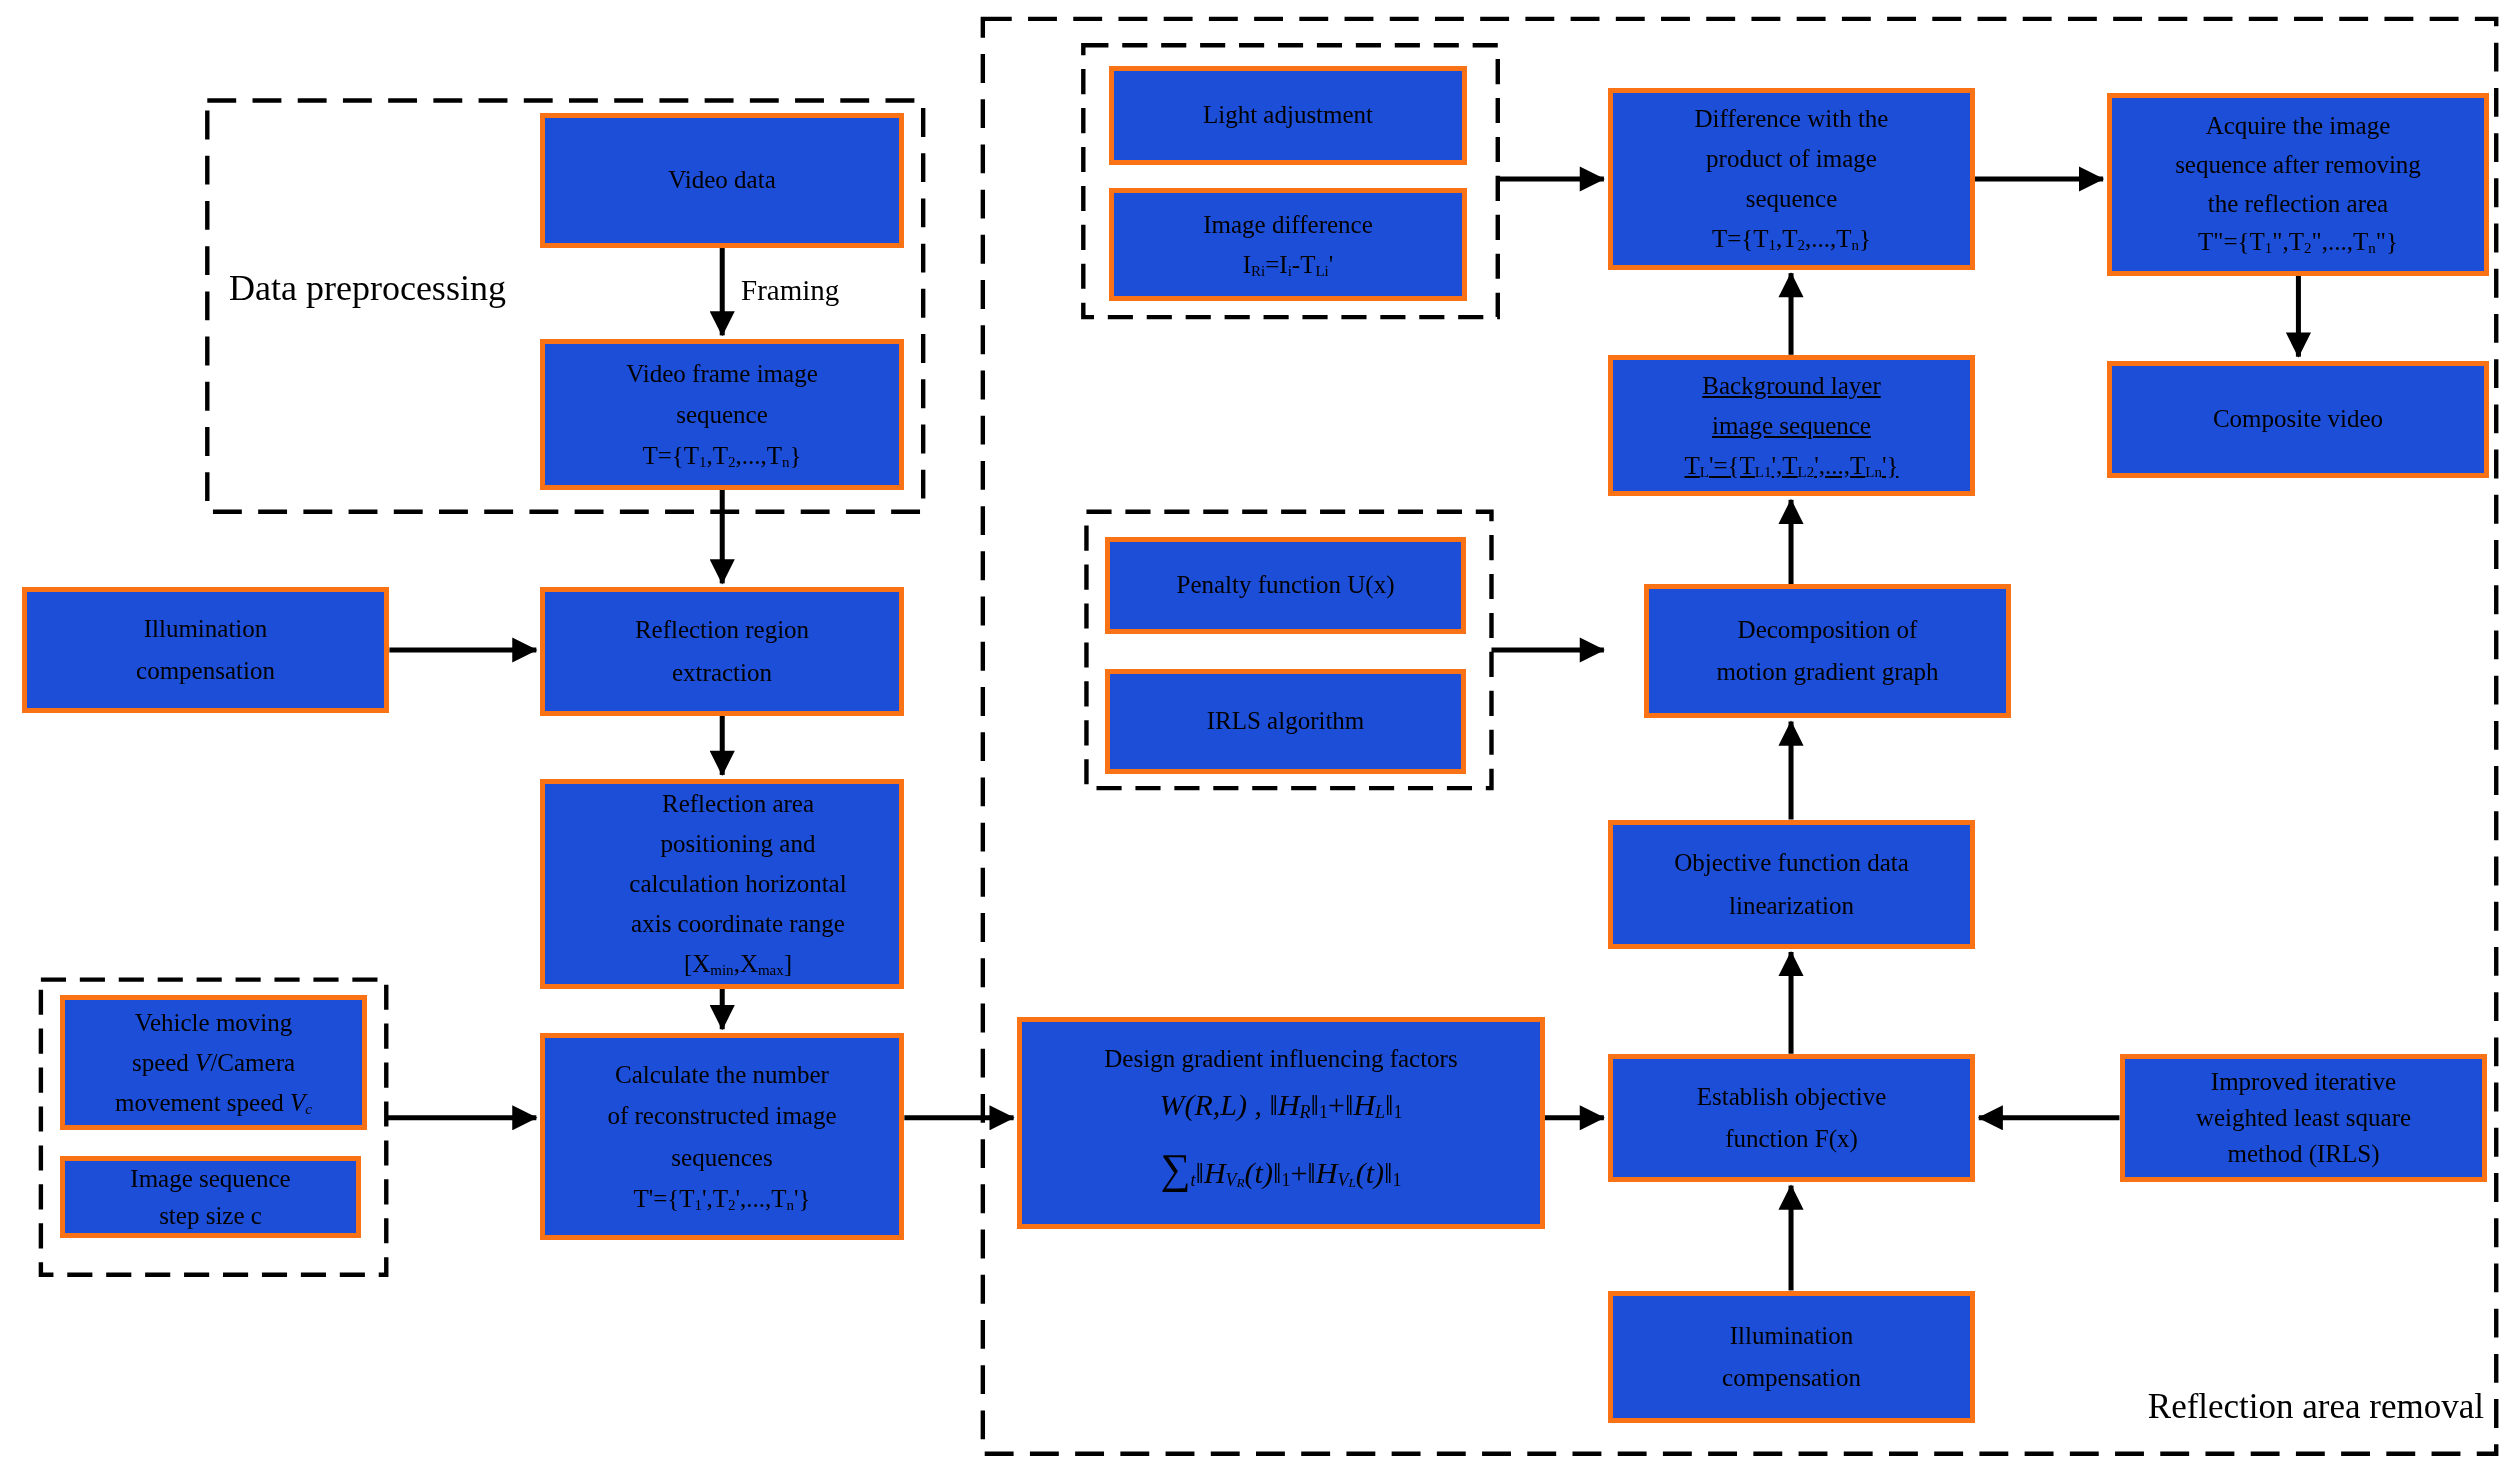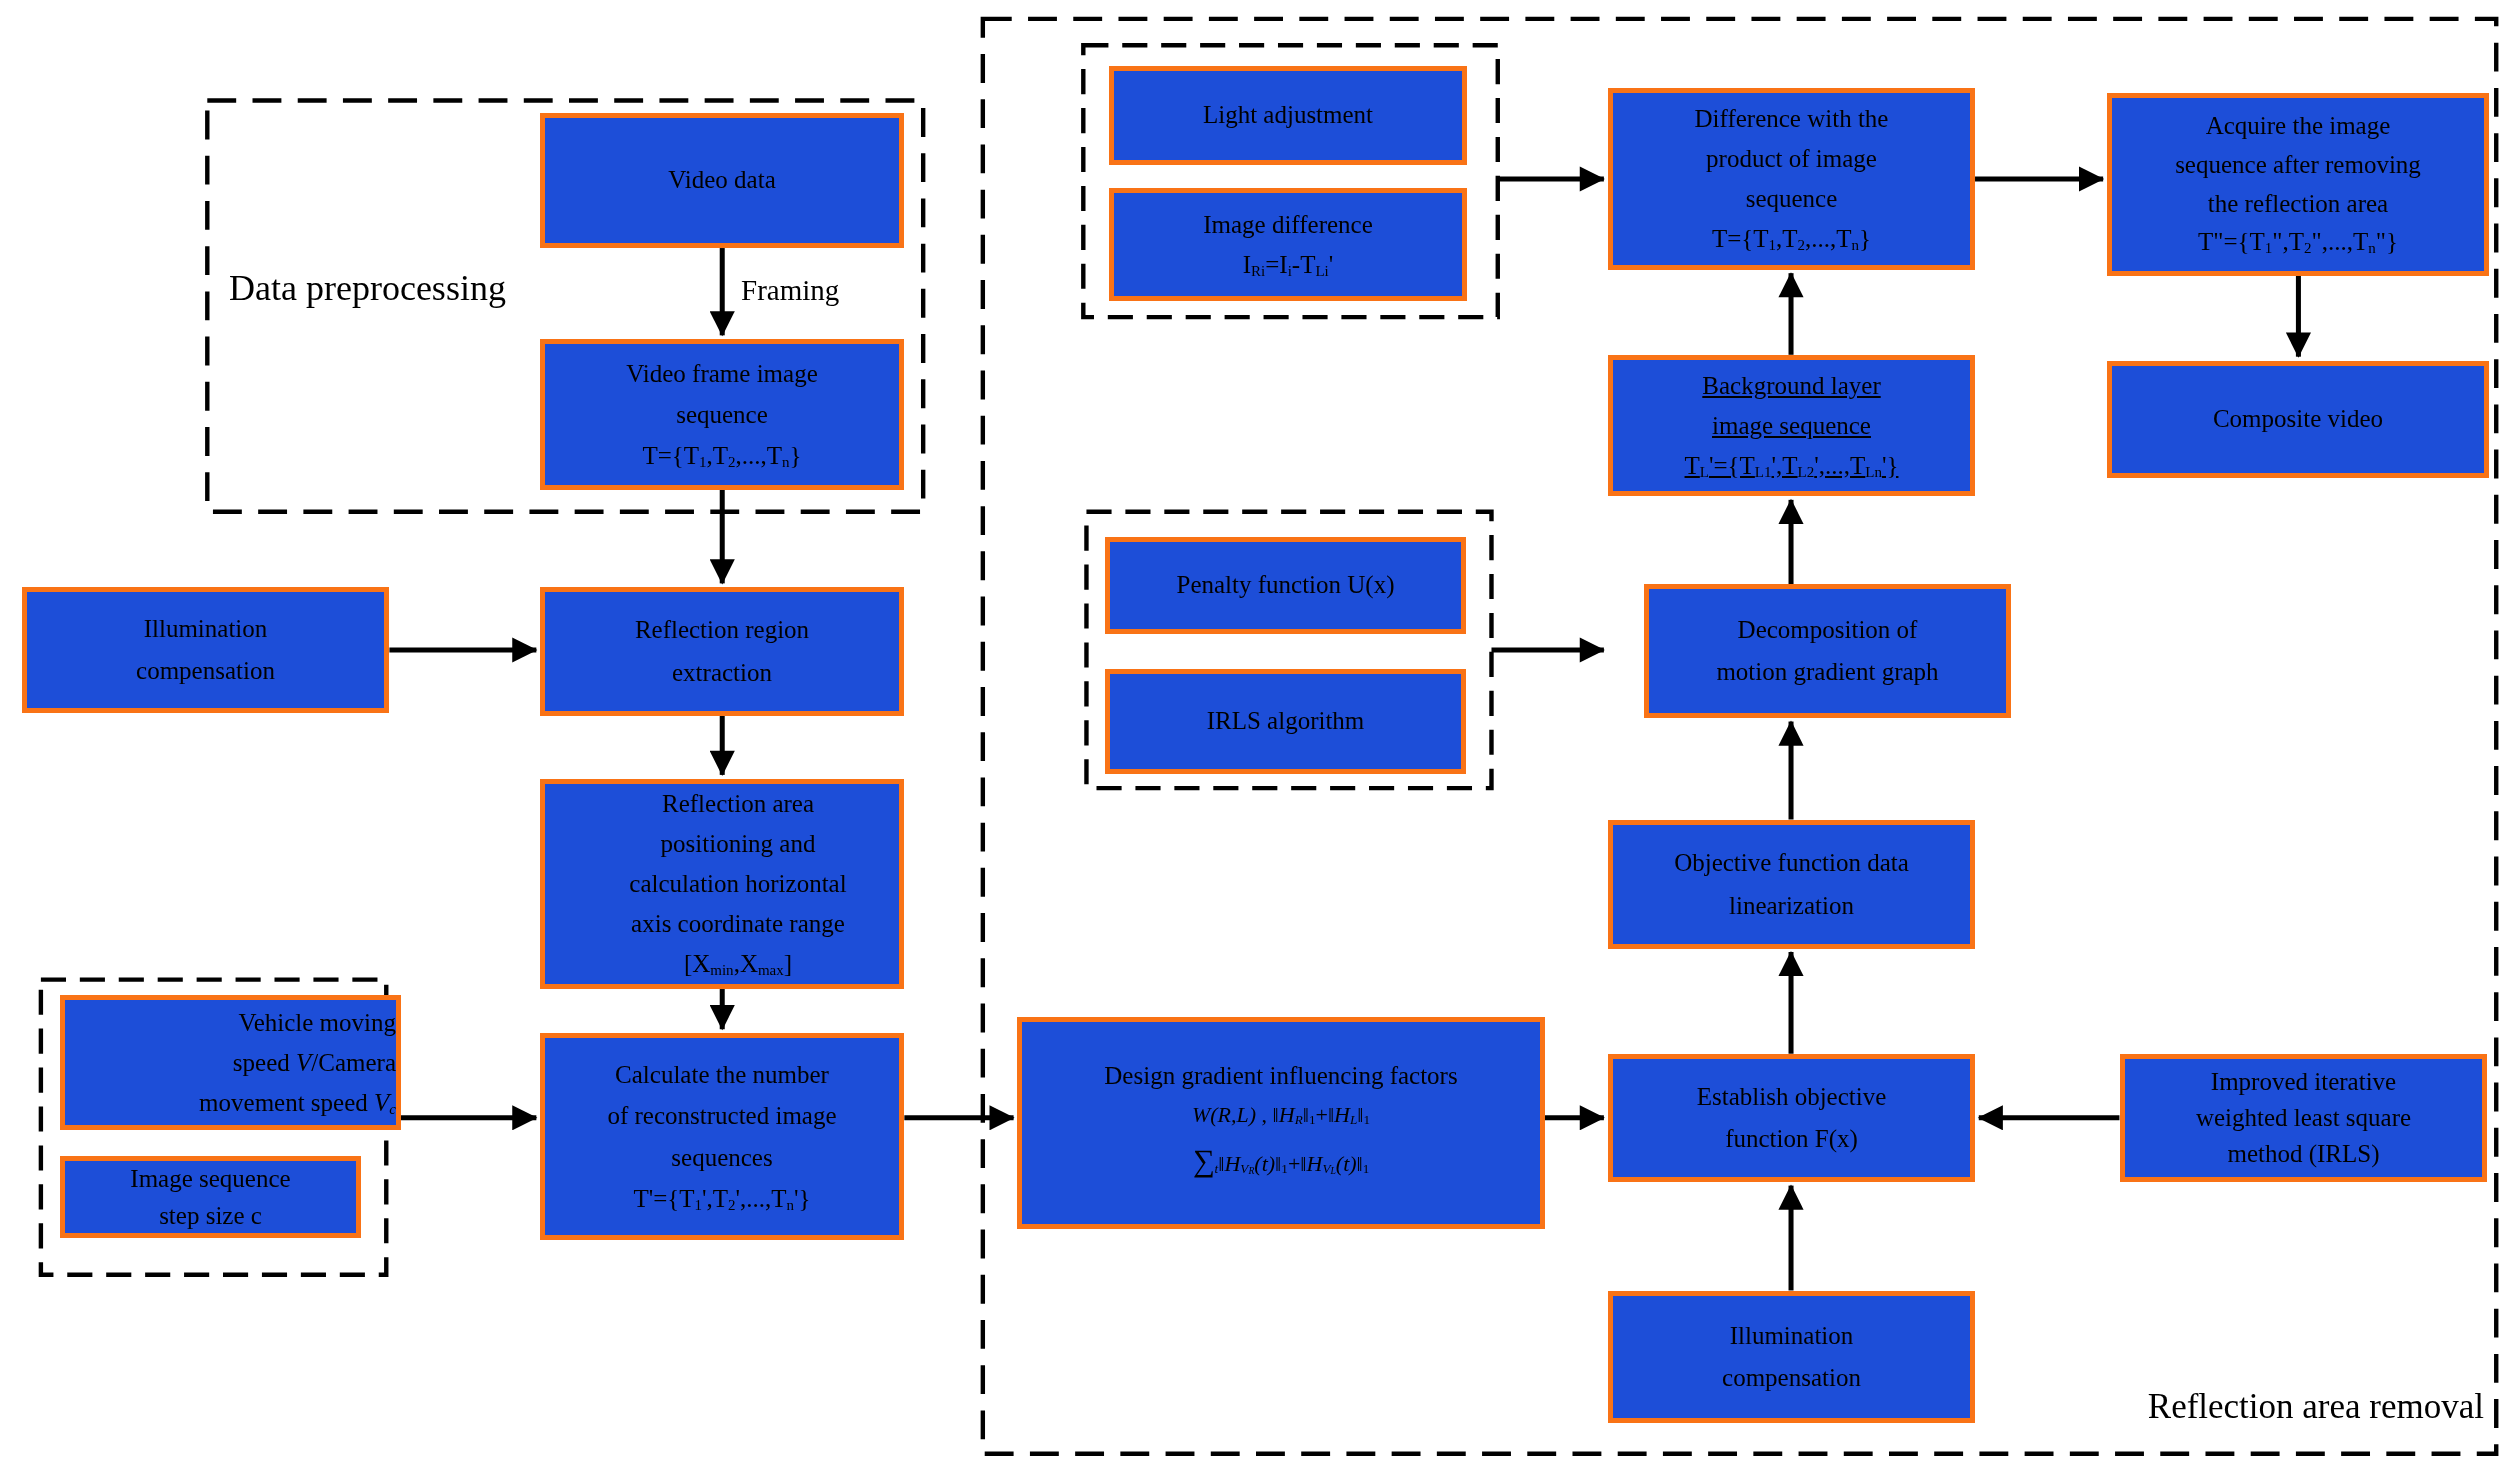--- a/index.html
+++ b/index.html
@@ -18,21 +18,21 @@
   .tight{line-height:1.6;margin-left:32px;}
   .glabel{position:absolute;font-size:36px;white-space:nowrap;}
   .flabel{position:absolute;font-size:29px;white-space:nowrap;}
   .sb{font-size:60%;vertical-align:-0.18em;}
   .it{font-style:italic;}
   .sbit{font-size:60%;font-style:italic;vertical-align:-0.18em;}
   .sbit2{font-size:44%;font-style:italic;vertical-align:-0.28em;}
   .big{font-size:140%;}
   .mathcol{display:flex;flex-direction:column;justify-content:center;gap:1.3px;width:100%;}
   .mtitle{font-size:25px;line-height:1.5;}
-  .mline{font-size:22px;line-height:1.75;}
+  .mline{font-size:30px;line-height:1.75;}
 </style>
 </head>
 <body>
 
 <div id="canvas">
 
   <svg id="wires" width="2512" height="1482" viewBox="0 0 4000 2360">
     <defs>
       <marker id="ah" viewBox="0 0 10 10" refX="9.6" refY="5" markerWidth="6" markerHeight="5" orient="auto-start-reverse" markerUnits="strokeWidth">
         <path d="M0 0 L10 5 L0 10 z" fill="#000"></path>
@@ -90,21 +90,21 @@
   </div>
 
   <div class="box" style="left:540px;top:779px;width:364px;height:210px;">
     <span class="lbl tight"><span>Reflection area
 positioning and
 calculation horizontal
 axis coordinate range
 [X</span><span class="sb">min</span><span>,X</span><span class="sb">max</span><span>]</span></span>
   </div>
 
-  <div class="box" style="left:60px;top:995px;width:341px;height:135px;line-height:1.6;text-align:right;">
+  <div class="box" style="left:60px;top:995px;width:307px;height:135px;line-height:1.6;">
     <span class="lbl"><span>Vehicle moving
 speed </span><span class="it">V</span><span>/Camera
 movement speed </span><span class="it">V</span><span class="sbit">c</span></span>
   </div>
 
   <div class="box" style="left:60px;top:1156px;width:301px;height:82px;line-height:1.5;">
     <span class="lbl">Image sequence
 step size c</span>
   </div>
 

